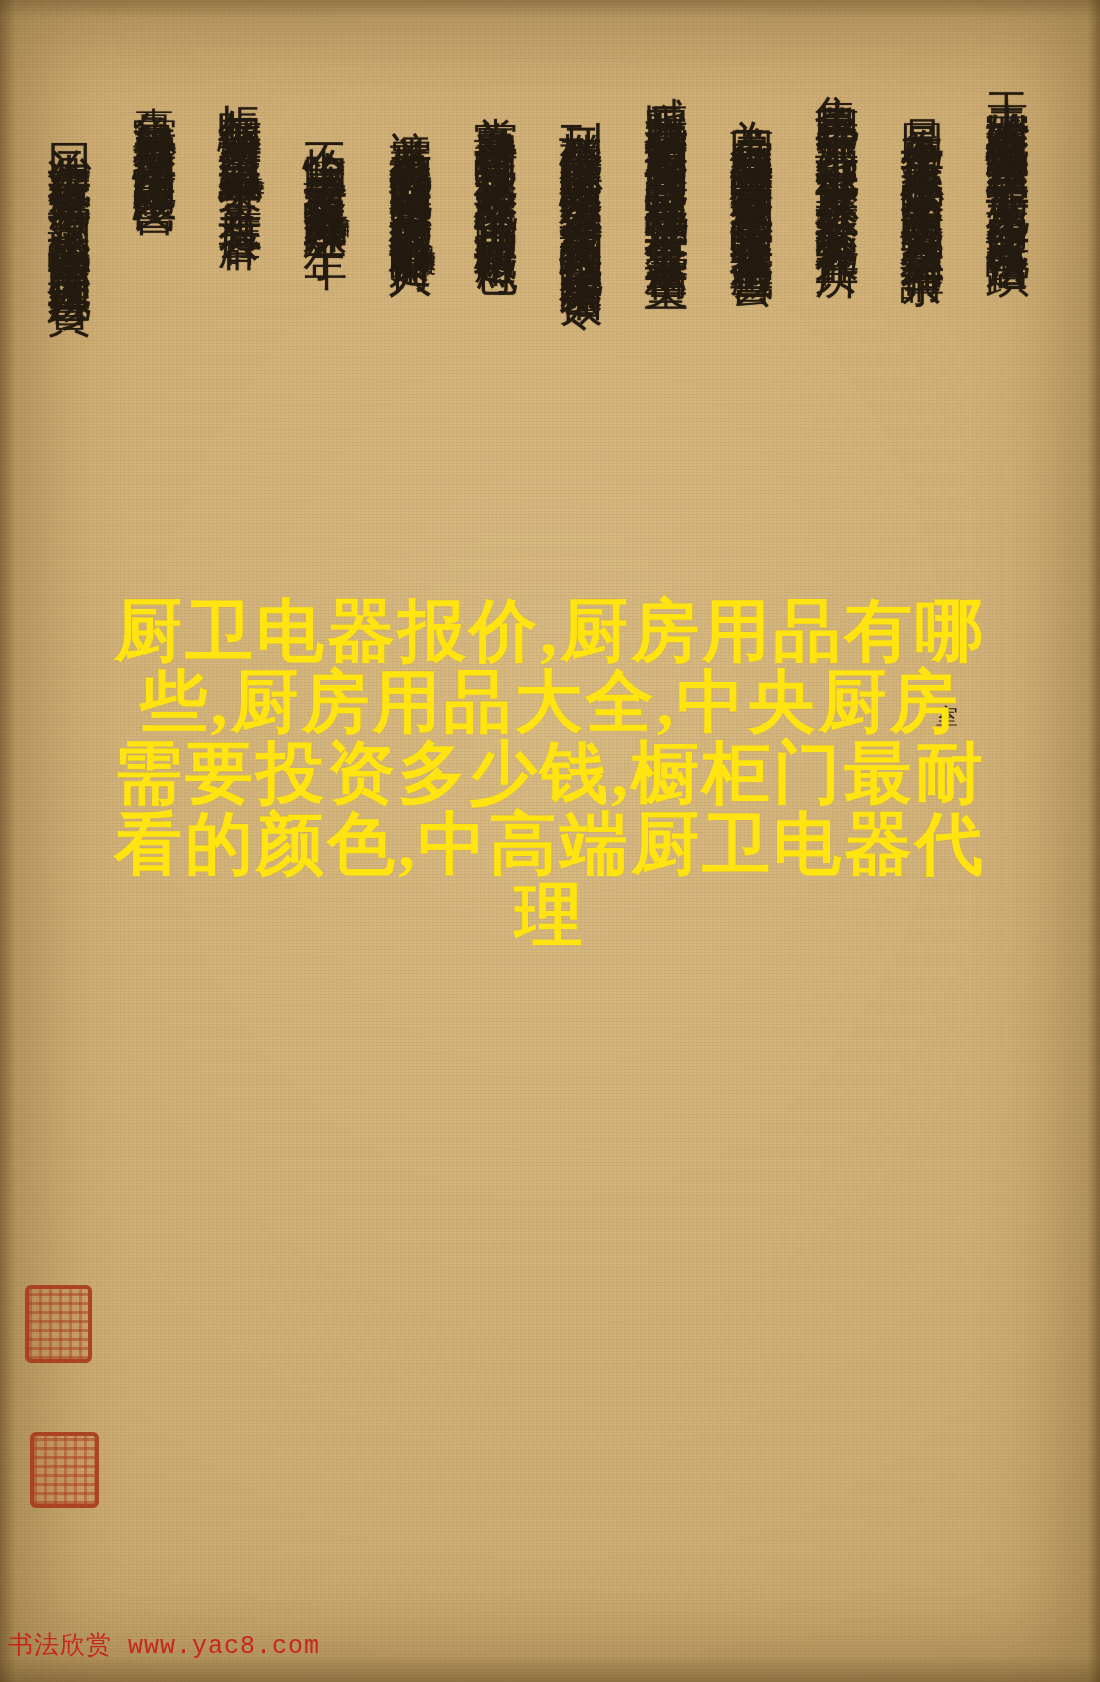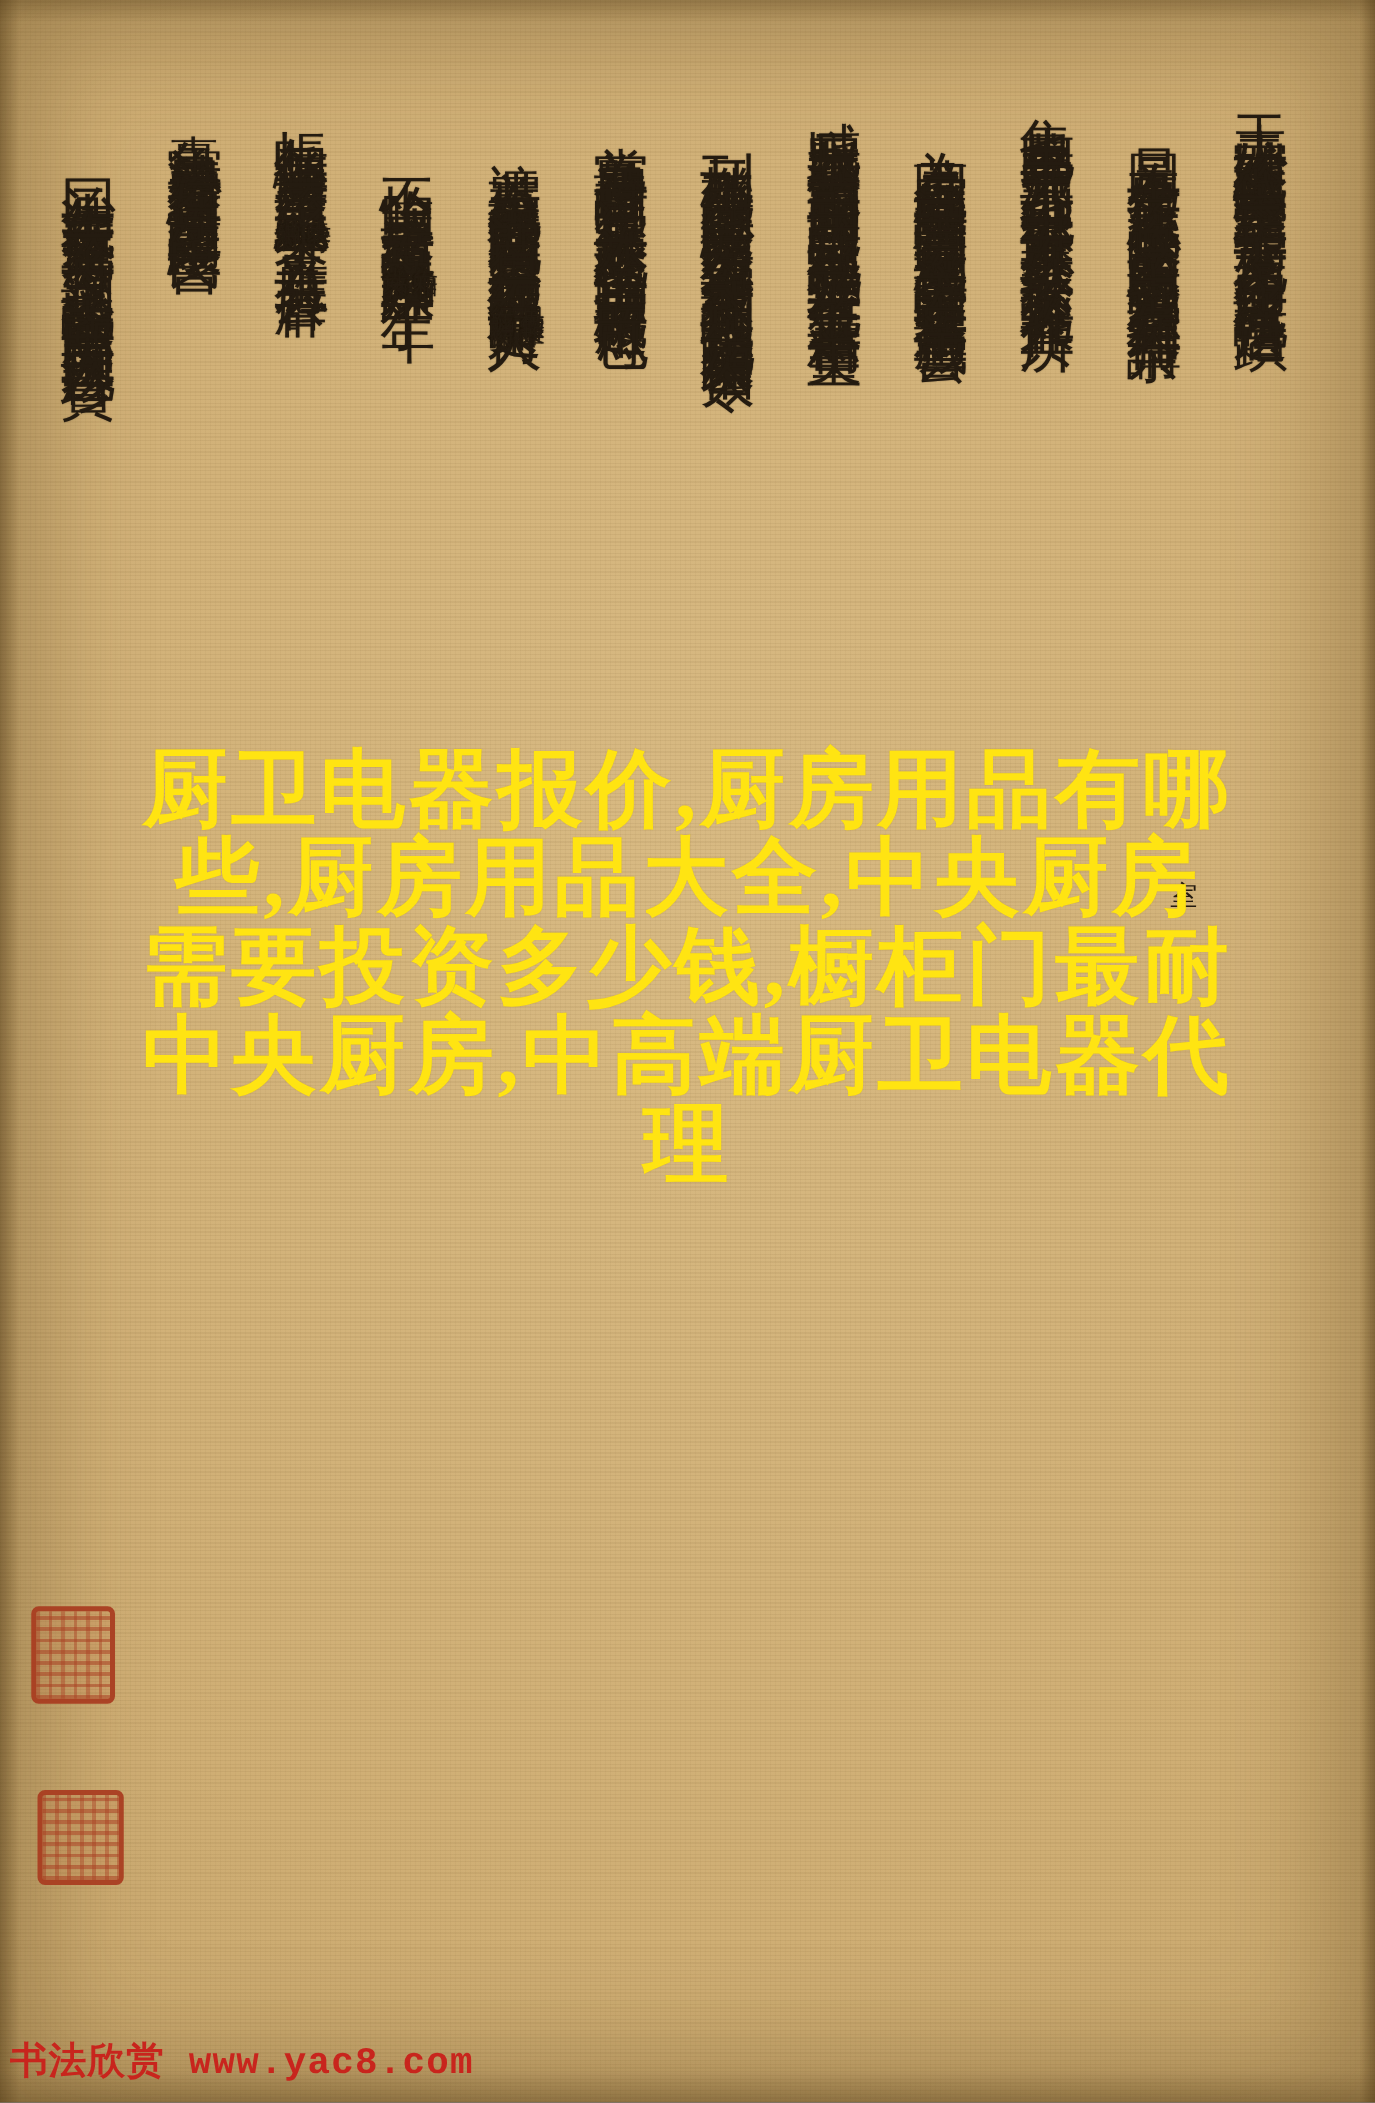--- a/index.html
+++ b/index.html
@@ -60,21 +60,21 @@
       repeating-linear-gradient(0deg, rgba(169,59,31,.55) 0 3px, rgba(169,59,31,0) 3px 9px),
       repeating-linear-gradient(90deg, rgba(169,59,31,.45) 0 3px, rgba(169,59,31,0) 3px 10px),
       rgba(196,90,52,.14);
     opacity:.92;
   }
   .seal-upper{left:25px; top:1285px; width:67px; height:78px;}
   .seal-lower{left:30px; top:1432px; width:69px; height:76px;}
   .watermark{
     position:absolute; left:8px; top:1628px;
     font-family:"Liberation Mono","DejaVu Sans Mono",monospace;
-    font-size:30px; font-weight:bold; color:#c8251d; letter-spacing:1px;
+    font-size:25px; font-weight:normal; color:#c8251d; letter-spacing:1px;
     white-space:nowrap;
   }
 </style>
 </head>
 <body>
 
 <div class="canvas">
 
   <div class="cols">
     <div class="col"><span>玉壺山人妙繪絕倫與錢松壺參軍稱二壺焉士女尤擅名內得之者比諸仇唐遺蹟</span><span class="note">
@@ -126,21 +126,21 @@
           <span></span>
         </span><span></span></div>
   </div>
 
   <span class="insert-char">室</span>
 
   <div class="overlay">
     <div>厨卫电器报价,厨房用品有哪</div>
     <div>些,厨房用品大全,中央厨房</div>
     <div>需要投资多少钱,橱柜门最耐</div>
-    <div>中央厨房,中高端厨卫电器代</div>
+    <div>看的颜色,中高端厨卫电器代</div>
     <div>理</div>
   </div>
 
   <div class="seal seal-upper"></div>
   <div class="seal seal-lower"></div>
 
   <div class="watermark">书法欣赏 www.yac8.com</div>
 
 </div>
 

